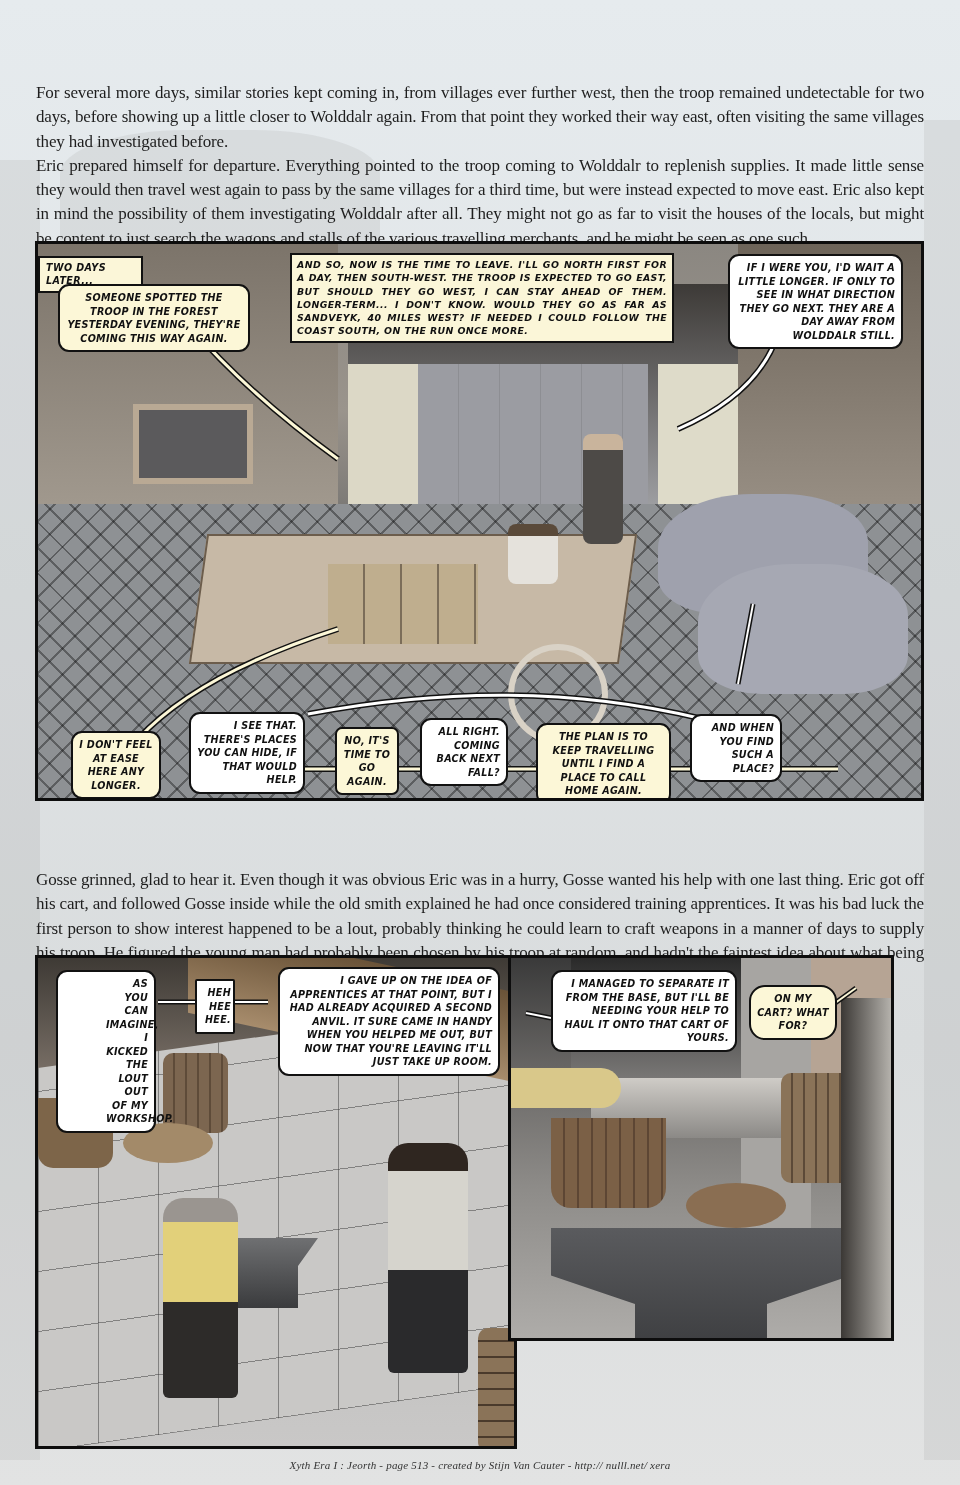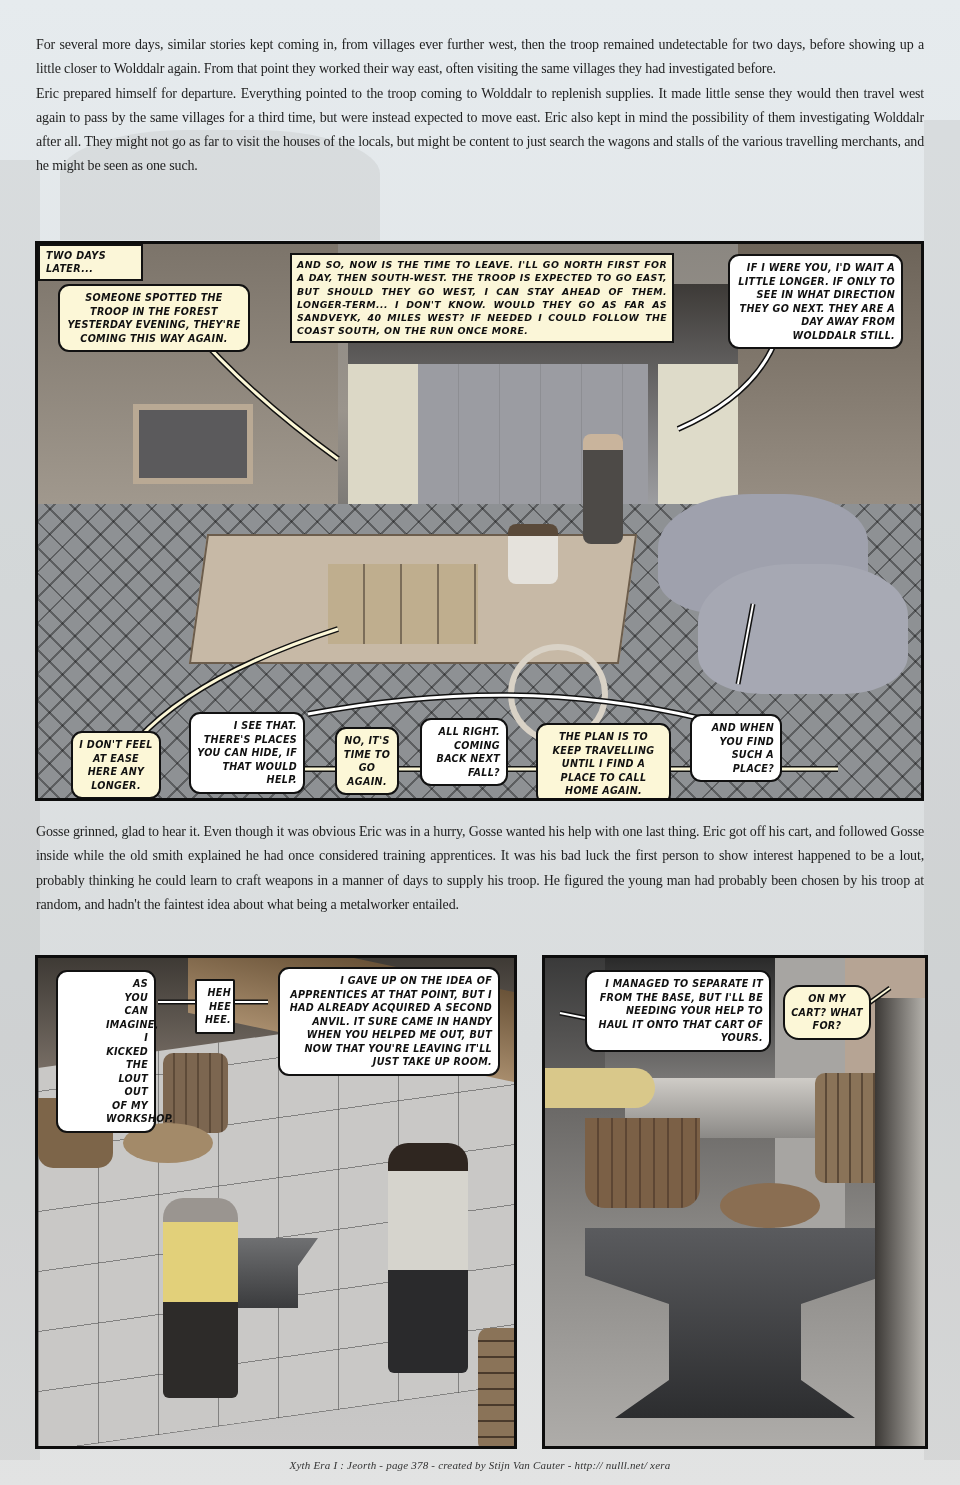--- a/index.html
+++ b/index.html
@@ -8,32 +8,32 @@
     position: relative;
     background: linear-gradient(180deg, #e6ebee 0%, #dfe3e5 40%, #d9dcdd 70%, #e2e3e3 100%);
     font-family: "Liberation Serif", "DejaVu Serif", serif;
     color: #1e1e1e;
   }
   .bg-building {
     position: absolute; background: rgba(160,160,160,0.18);
   }
   .prose {
     position: absolute; left: 36px; width: 888px;
-    font-size: 14px; line-height: 24.3px; text-align: justify;
-    font-family: "Liberation Serif", serif; letter-spacing: -0.15px;
+    font-size: 17px; line-height: 24.3px; text-align: justify;
+    font-family: "Liberation Serif", serif; letter-spacing: -0.15px; margin-top: 48px;
   }
   .prose p { margin: 0; }
   .panel {
     position: absolute; border: 3px solid #0d0d0d; overflow: hidden;
   }
   #panel1 { left: 35px; top: 241px; width: 889px; height: 560px;
     background: linear-gradient(180deg, #8b8781 0%, #9a948c 30%, #6f6e6c 55%, #55585b 70%, #4b4e52 100%); }
   #panel2 { left: 35px; top: 955px; width: 482px; height: 494px;
     background: linear-gradient(180deg, #5a5856 0%, #8a8886 30%, #bdbcbb 55%, #c9c8c7 100%); }
-  #panel3 { left: 542px; top: 955px; width: 386px; height: 494px;
+  #panel3 { left: 508px; top: 955px; width: 386px; height: 386px;
     background: linear-gradient(180deg, #3a3a3a 0%, #6a6866 30%, #8d8b88 60%, #aeaca9 100%); }
 
   
   .shape { position: absolute; }
   .cobble {
     background:
       repeating-linear-gradient(45deg, rgba(0,0,0,0.35) 0 2px, transparent 2px 18px),
       repeating-linear-gradient(-45deg, rgba(0,0,0,0.35) 0 2px, transparent 2px 18px),
       #8e9194;
   }
@@ -103,27 +103,27 @@
     <path d="M100 495 Q160 430 300 385" stroke="#111" stroke-width="6" fill="none"></path>
     <path d="M100 495 Q160 430 300 385" stroke="#fcf7d7" stroke-width="3" fill="none"></path>
     <path d="M270 470 Q480 430 665 475" stroke="#111" stroke-width="6" fill="none"></path>
     <path d="M270 470 Q480 430 665 475" stroke="#fff" stroke-width="3" fill="none"></path>
     <path d="M190 525 L800 525" stroke="#111" stroke-width="6" fill="none"></path>
     <path d="M190 525 L800 525" stroke="#fcf7d7" stroke-width="3" fill="none"></path>
     <path d="M700 440 L715 360" stroke="#111" stroke-width="5" fill="none"></path>
     <path d="M700 440 L715 360" stroke="#fff" stroke-width="2" fill="none"></path>
   </svg>
 
-  <div class="caption" style="left:0;top:0;width:105px;">Two days later...</div>
+  <div class="caption" style="left:0;top:12px;width:105px;">Two days later...</div>
   <div class="caption" style="left:252px;top:9px;width:384px;padding:3px 5px;text-align:justify;font-size:9.4px;">And so, now is the time to leave. I'll go north first for a day, then south-west. The troop is expected to go east, but should they go west, I can stay ahead of them. Longer-term... I don't know. Would they go as far as Sandveyk, 40 miles west? If needed I could follow the coast south, on the run once more.</div>
   <div class="bubble yellow" style="left:20px;top:40px;width:192px;">Someone spotted the troop in the forest yesterday evening, they're coming this way again.</div>
   <div class="bubble white" style="left:690px;top:10px;width:175px;">If I were you, I'd wait a little longer. If only to see in what direction they go next. They are a day away from Wolddalr still.</div>
   <div class="bubble yellow" style="left:33px;top:487px;width:90px;">I don't feel at ease here any longer.</div>
   <div class="bubble white" style="left:151px;top:468px;width:116px;">I see that. There's places you can hide, if that would help.</div>
-  <div class="bubble yellow" style="left:297px;top:483px;width:64px;">No, it's time to go again.</div>
+  <div class="bubble yellow" style="left:297px;top:483px;width:64px;border-radius:7px;">No, it's time to go again.</div>
   <div class="bubble white" style="left:382px;top:474px;width:88px;">All right. Coming back next fall?</div>
   <div class="bubble yellow" style="left:498px;top:479px;width:135px;">The plan is to keep travelling until I find a place to call home again.</div>
   <div class="bubble white" style="left:652px;top:470px;width:92px;">And when you find such a place?</div>
 </div>
 
 <div class="prose" style="top:820px;">
   <p>Gosse grinned, glad to hear it. Even though it was obvious Eric was in a hurry, Gosse wanted his help with one last thing. Eric got off his cart, and followed Gosse inside while the old smith explained he had once considered training apprentices. It was his bad luck the first person to show interest happened to be a lout, probably thinking he could learn to craft weapons in a manner of days to supply his troop. He figured the young man had probably been chosen by his troop at random, and hadn't the faintest idea about what being a metalworker entailed.</p>
 </div>
 
 <div class="panel" id="panel2">
@@ -168,13 +168,13 @@
     <path d="M40 60 L15 55" stroke="#111" stroke-width="5"></path>
     <path d="M40 60 L15 55" stroke="#fff" stroke-width="2"></path>
     <path d="M320 48 L345 30" stroke="#111" stroke-width="5"></path>
     <path d="M320 48 L345 30" stroke="#fcf7d7" stroke-width="2"></path>
   </svg>
 
   <div class="bubble white" style="left:40px;top:12px;width:186px;">I managed to separate it from the base, but I'll be needing your help to haul it onto that cart of yours.</div>
   <div class="bubble yellow" style="left:238px;top:27px;width:88px;border-radius:16px;">On my cart? What for?</div>
 </div>
 
-<div class="footer">Xyth Era I : Jeorth - page 378 - created by Stijn Van Cauter - http:// nulll.net/ xera</div>
+<div class="footer">Xyth Era I : Jeorth - page 513 - created by Stijn Van Cauter - http:// nulll.net/ xera</div>
 
 </body></html>

